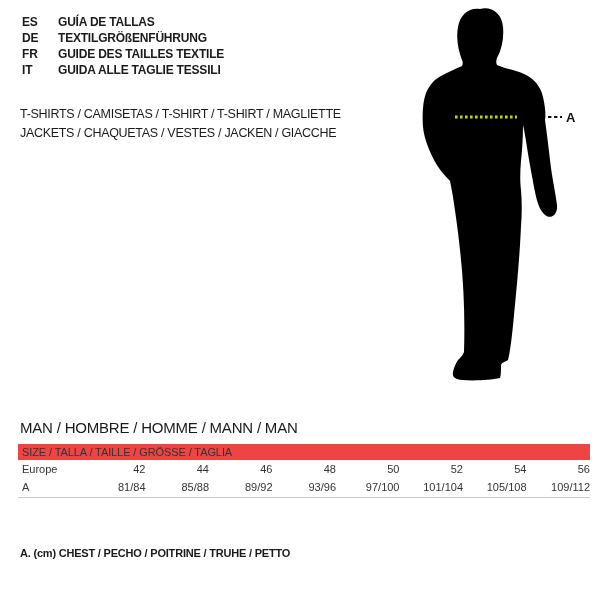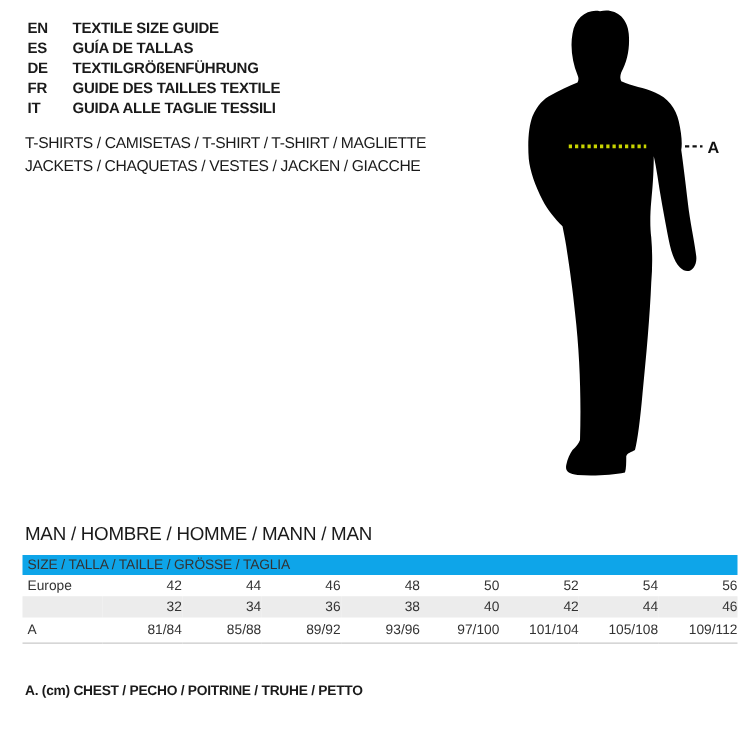--- a/index.html
+++ b/index.html
@@ -22,40 +22,36 @@
               letter-spacing:-0.3px; white-space:nowrap; }
   
   .figure-wrap { position:absolute; left:390px; top:0; width:210px; height:400px; }
   
   .man-heading { position:absolute; left:20px; top:419px;
                  font-weight:normal; font-size:15px; letter-spacing:-0.2px; }
   
   .size-table { position:absolute; left:18px; top:444px; width:572px;
                 border-collapse:collapse; table-layout:fixed;
                 font-size:11px; color:#333333; }
-  .size-table th { background:#0ea5e9; font-weight:normal; text-align:left;
+  .size-table th { background:#ef4444; font-weight:normal; text-align:left;
                    height:16px; padding:0 0 0 4px; line-height:16px;
                    letter-spacing:-0.1px; }
   .size-table td { text-align:right; height:17px; padding:0; font-weight:normal; }
   .size-table td.lbl { text-align:left; padding-left:4px; }
   .size-table col.c-label { width:64px; }
   .size-table tr.grey td { background:#ececec; }
   .size-table tr.last td { height:20px; border-bottom:1px solid #c9c9c9; }
   
   .footnote { position:absolute; left:20px; top:547px;
               font-weight:bold; font-size:11px; letter-spacing:-0.2px; }
 </style>
 </head>
 <body>
 
 <div class="lang-block">
-  <div class="lang-row">
-    <span class="code">EN</span>
-    <span class="label">TEXTILE SIZE GUIDE</span>
-  </div>
   <div class="lang-row">
     <span class="code">ES</span>
     <span class="label">GUÍA DE TALLAS</span>
   </div>
   <div class="lang-row">
     <span class="code">DE</span>
     <span class="label">TEXTILGRÖßENFÜHRUNG</span>
   </div>
   <div class="lang-row">
     <span class="code">FR</span>
@@ -139,31 +135,20 @@
       <td class="lbl">Europe</td>
       <td>42</td>
       <td>44</td>
       <td>46</td>
       <td>48</td>
       <td>50</td>
       <td>52</td>
       <td>54</td>
       <td>56</td>
     </tr>
-    <tr class="grey">
-      <td class="lbl"></td>
-      <td>32</td>
-      <td>34</td>
-      <td>36</td>
-      <td>38</td>
-      <td>40</td>
-      <td>42</td>
-      <td>44</td>
-      <td>46</td>
-    </tr>
     <tr class="last">
       <td class="lbl">A</td>
       <td>81/84</td>
       <td>85/88</td>
       <td>89/92</td>
       <td>93/96</td>
       <td>97/100</td>
       <td>101/104</td>
       <td>105/108</td>
       <td>109/112</td>

